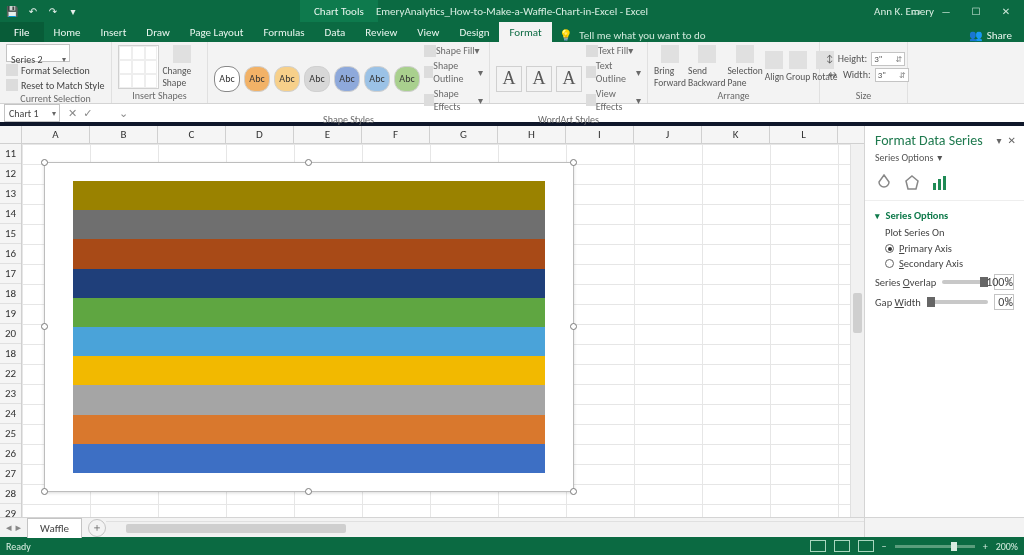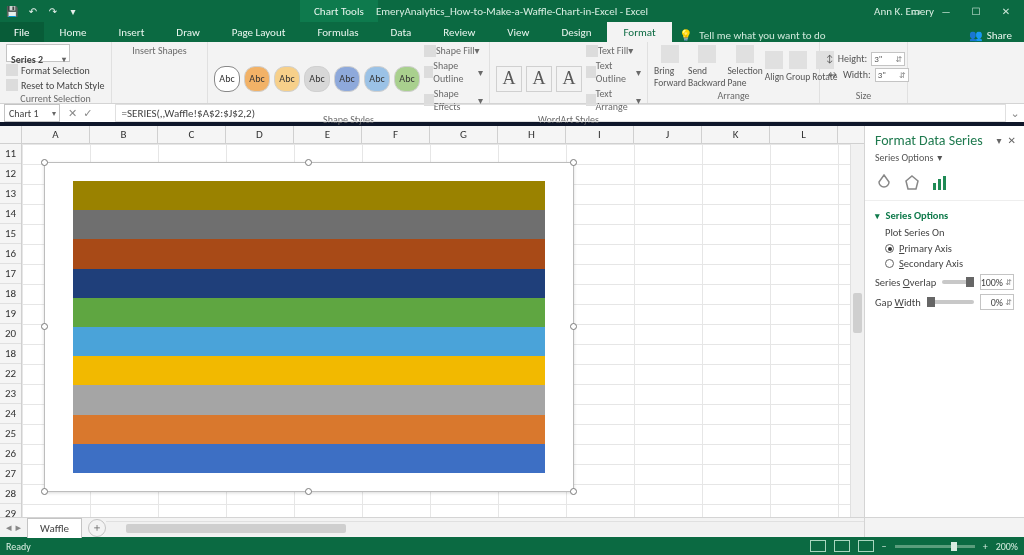--- a/index.html
+++ b/index.html
@@ -11,32 +11,32 @@
   .titlebar .qat .icon { width: 14px; height: 14px; display:flex; align-items:center; justify-content:center; font-size:10px; opacity:.9;}
   .titlebar .tool-ctx { position:absolute; left:300px; top:0; height:22px; background:#0e7a4d; padding:0 14px; display:flex; align-items:center; font-size:11px; color:#eaf6ef;}
   .titlebar .doc-title { position:absolute; left:50%; transform:translateX(-50%); color:#d9eee2; font-size:11px;}
   .titlebar .user { position:absolute; right:90px; color:#d9eee2; font-size:11px;}
   .titlebar .win-controls { position:absolute; right:4px; display:flex; gap:2px;}
   .titlebar .win-controls .wc { width:28px; height:18px; display:flex; align-items:center; justify-content:center; color:#cfe9db; font-size:10px;}
 
   
   .menubar { height: 20px; background: #0b6a42; display:flex; align-items:flex-end; color:#fff; font-size:11px; }
   .menubar .file { background:#085c38; padding:0 14px; height:20px; display:flex; align-items:center;}
-  .menubar .tab { padding:0 16px; height:20px; display:flex; align-items:center; color:#eaf6ef;}
+  .menubar .tab { padding:0 10px; height:20px; display:flex; align-items:center; color:#eaf6ef;}
   .menubar .tab.active { background:#f3f3f3; color:#0b6a42;}
   .menubar .tellme { margin-left:8px; display:flex; align-items:center; gap:6px; color:#cfe9db;}
   .menubar .tellme .bulb{ font-size:11px;}
   .menubar .share { margin-left:auto; padding:0 12px; display:flex; align-items:center; gap:4px; color:#eaf6ef;}
 
   
   .ribbon { height: 62px; background:#f3f3f3; border-bottom:1px solid #d4d4d4; display:flex; }
   .group { border-right:1px solid #e0e0e0; padding:2px 6px 0 6px; display:flex; flex-direction:column; }
   .group .body { flex:1; display:flex; align-items:center; gap:4px; }
   .group .label { height:14px; font-size:10px; color:#6a6a6a; text-align:center; }
-  .sel-combo { width:64px; height:18px; background:#fff; border:1px solid #c4c4c4; font-size:10px; padding:12px 16px 0 4px; display:flex; align-items:center; position:relative;font-weight:bold;}
+  .sel-combo { width:64px; height:18px; background:#fff; border:1px solid #c4c4c4; font-size:10px; padding:12px 16px 0 4px; display:flex; align-items:center; position:relative;}
   .sel-combo::after{content:"▾"; position:absolute; right:3px; font-size:8px; color:#666;}
   .tiny-btn { display:flex; align-items:center; gap:3px; font-size:10px; color:#444; height:14px;}
   .tiny-icon{width:12px;height:12px; background:#dcdcdc;}
   .shape-gal { width:44px; height:44px; background:#fff; border:1px solid #d0d0d0; display:grid; grid-template-columns:repeat(3,1fr); grid-template-rows:repeat(3,1fr);}
   .shape-gal div{border:1px solid #eee;}
   .vbtn { width:42px; display:flex; flex-direction:column; align-items:center; font-size:9.5px; color:#555; gap:2px;}
   .vbtn .ic{width:18px;height:18px;background:#e0e0e0;}
   .style-gal { display:flex; gap:4px;}
   .style-swatch { width:26px; height:26px; border-radius:11px; display:flex;align-items:center;justify-content:center; font-size:10px; color:#333; border:1px solid #d0d0d0; background:#fff;}
   .style-swatch.outline{ background:#fff; border:1px solid #888;}
@@ -103,21 +103,21 @@
   .tp-body{padding:8px 10px;font-size:10.5px;color:#444;}
   .tp-section{color:#0f7a4b;font-weight:600;margin-bottom:4px;display:flex;align-items:center;gap:6px;}
   .tp-section::before{content:"▾";color:#0f7a4b;font-size:9px;}
   .tp-field{margin:3px 0 3px 10px;}
   .radio{display:flex;align-items:center;gap:5px;margin:2px 0 2px 10px;font-size:10.5px;}
   .radio .dot{width:9px;height:9px;border:1px solid #666;border-radius:50%;display:inline-block;position:relative;}
   .radio .dot.sel::after{content:"";position:absolute;inset:1.5px;background:#333;border-radius:50%;}
   .slider-row{display:flex;align-items:center;gap:6px;margin:4px 0 4px 0;font-size:10.5px;}
   .slider{flex:1;height:4px;background:#c8c8c8;position:relative;border-radius:2px;}
   .slider .knob{position:absolute;top:-3px;width:8px;height:10px;background:#666;}
-  .pct{width:34px;height:16px;border:1px solid #c4c4c4;font-size:10px;display:flex;align-items:center;justify-content:flex-end;padding-right:10px;position:relative;}
+  .pct{width:20px;height:16px;border:1px solid #c4c4c4;font-size:12px;display:flex;align-items:center;justify-content:flex-end;position:relative;}
   .pct::after{content:"⇵";position:absolute;right:1px;font-size:8px;color:#888;}
 
   
   .tabs-row{height:20px;background:#f3f3f3;border-top:1px solid #d4d4d4;display:flex;align-items:center;font-size:11px;}
   .tab-nav{display:flex;gap:4px;padding:0 6px;color:#888;}
   .sheet-tab{height:20px;padding:0 12px;border:1px solid #c4c4c4;border-bottom:none;background:#fff;display:flex;align-items:center;position:relative;}
   .add-sheet{width:18px;height:18px;border:1px solid #c4c4c4;border-radius:50%;display:flex;align-items:center;justify-content:center;margin-left:6px;color:#666;}
 
   
   .statusbar{height:18px;background:#0b6a42;color:#d9eee2;display:flex;align-items:center;font-size:10px;padding:0 6px;justify-content:space-between;}
@@ -180,20 +180,37 @@
           <span>Format Selection</span>
         </div>
       <div class="tiny-btn">
           <span class="tiny-icon"></span>
           <span>Reset to Match Style</span>
         </div>
     </div>
     <div class="label">Current Selection</div>
   </div>
   <div class="group" style="width:96px">
+    <div class="body">
+      <div class="shape-gal">
+          <div></div>
+          <div></div>
+          <div></div>
+          <div></div>
+          <div></div>
+          <div></div>
+          <div></div>
+          <div></div>
+          <div></div>
+        </div>
+      <div class="vbtn">
+          <div class="ic"></div>
+          <span>Change Shape</span>
+        </div>
+    </div>
     <div class="label">Insert Shapes</div>
   </div>
   <div class="group" style="width:282px">
     <div class="body">
       <div class="style-gal">
         <div class="style-swatch outline">Abc</div>
         <div class="style-swatch c1">Abc</div>
         <div class="style-swatch c2">Abc</div>
         <div class="style-swatch c3">Abc</div>
         <div class="style-swatch c4">Abc</div>
@@ -233,21 +250,21 @@
             <span>Text Fill</span>
             <span>▾</span>
           </div>
         <div class="row">
             <span class="ic"></span>
             <span>Text Outline</span>
             <span>▾</span>
           </div>
         <div class="row">
             <span class="ic"></span>
-            <span>Text Arrange</span>
+            <span>View Effects</span>
             <span>▾</span>
           </div>
       </div>
     </div>
     <div class="label">WordArt Styles</div>
   </div>
   <div class="group" style="width:172px">
     <div class="body" style="gap:2px;">
       <div class="vbtn">
           <div class="ic"></div>
@@ -295,21 +312,20 @@
   </div>
 </div>
 
 <div class="formula-row">
   <div class="namebox">Chart 1</div>
   <div class="fx-btns">
     <span>✕</span>
     <span>✓</span>
     <span style="font-style:italic;margin-top:35px;">fx</span>
   </div>
-  <div class="formula-input">=SERIES(,,Waffle!$A$2:$J$2,2)</div>
   <div class="expand">⌄</div>
 </div>
 
 <div class="sheet-wrap">
   <div class="grid-area">
     <div class="col-headers">
       <div class="corner"></div>
       <div class="col">A</div>
       <div class="col">B</div>
       <div class="col">C</div>

